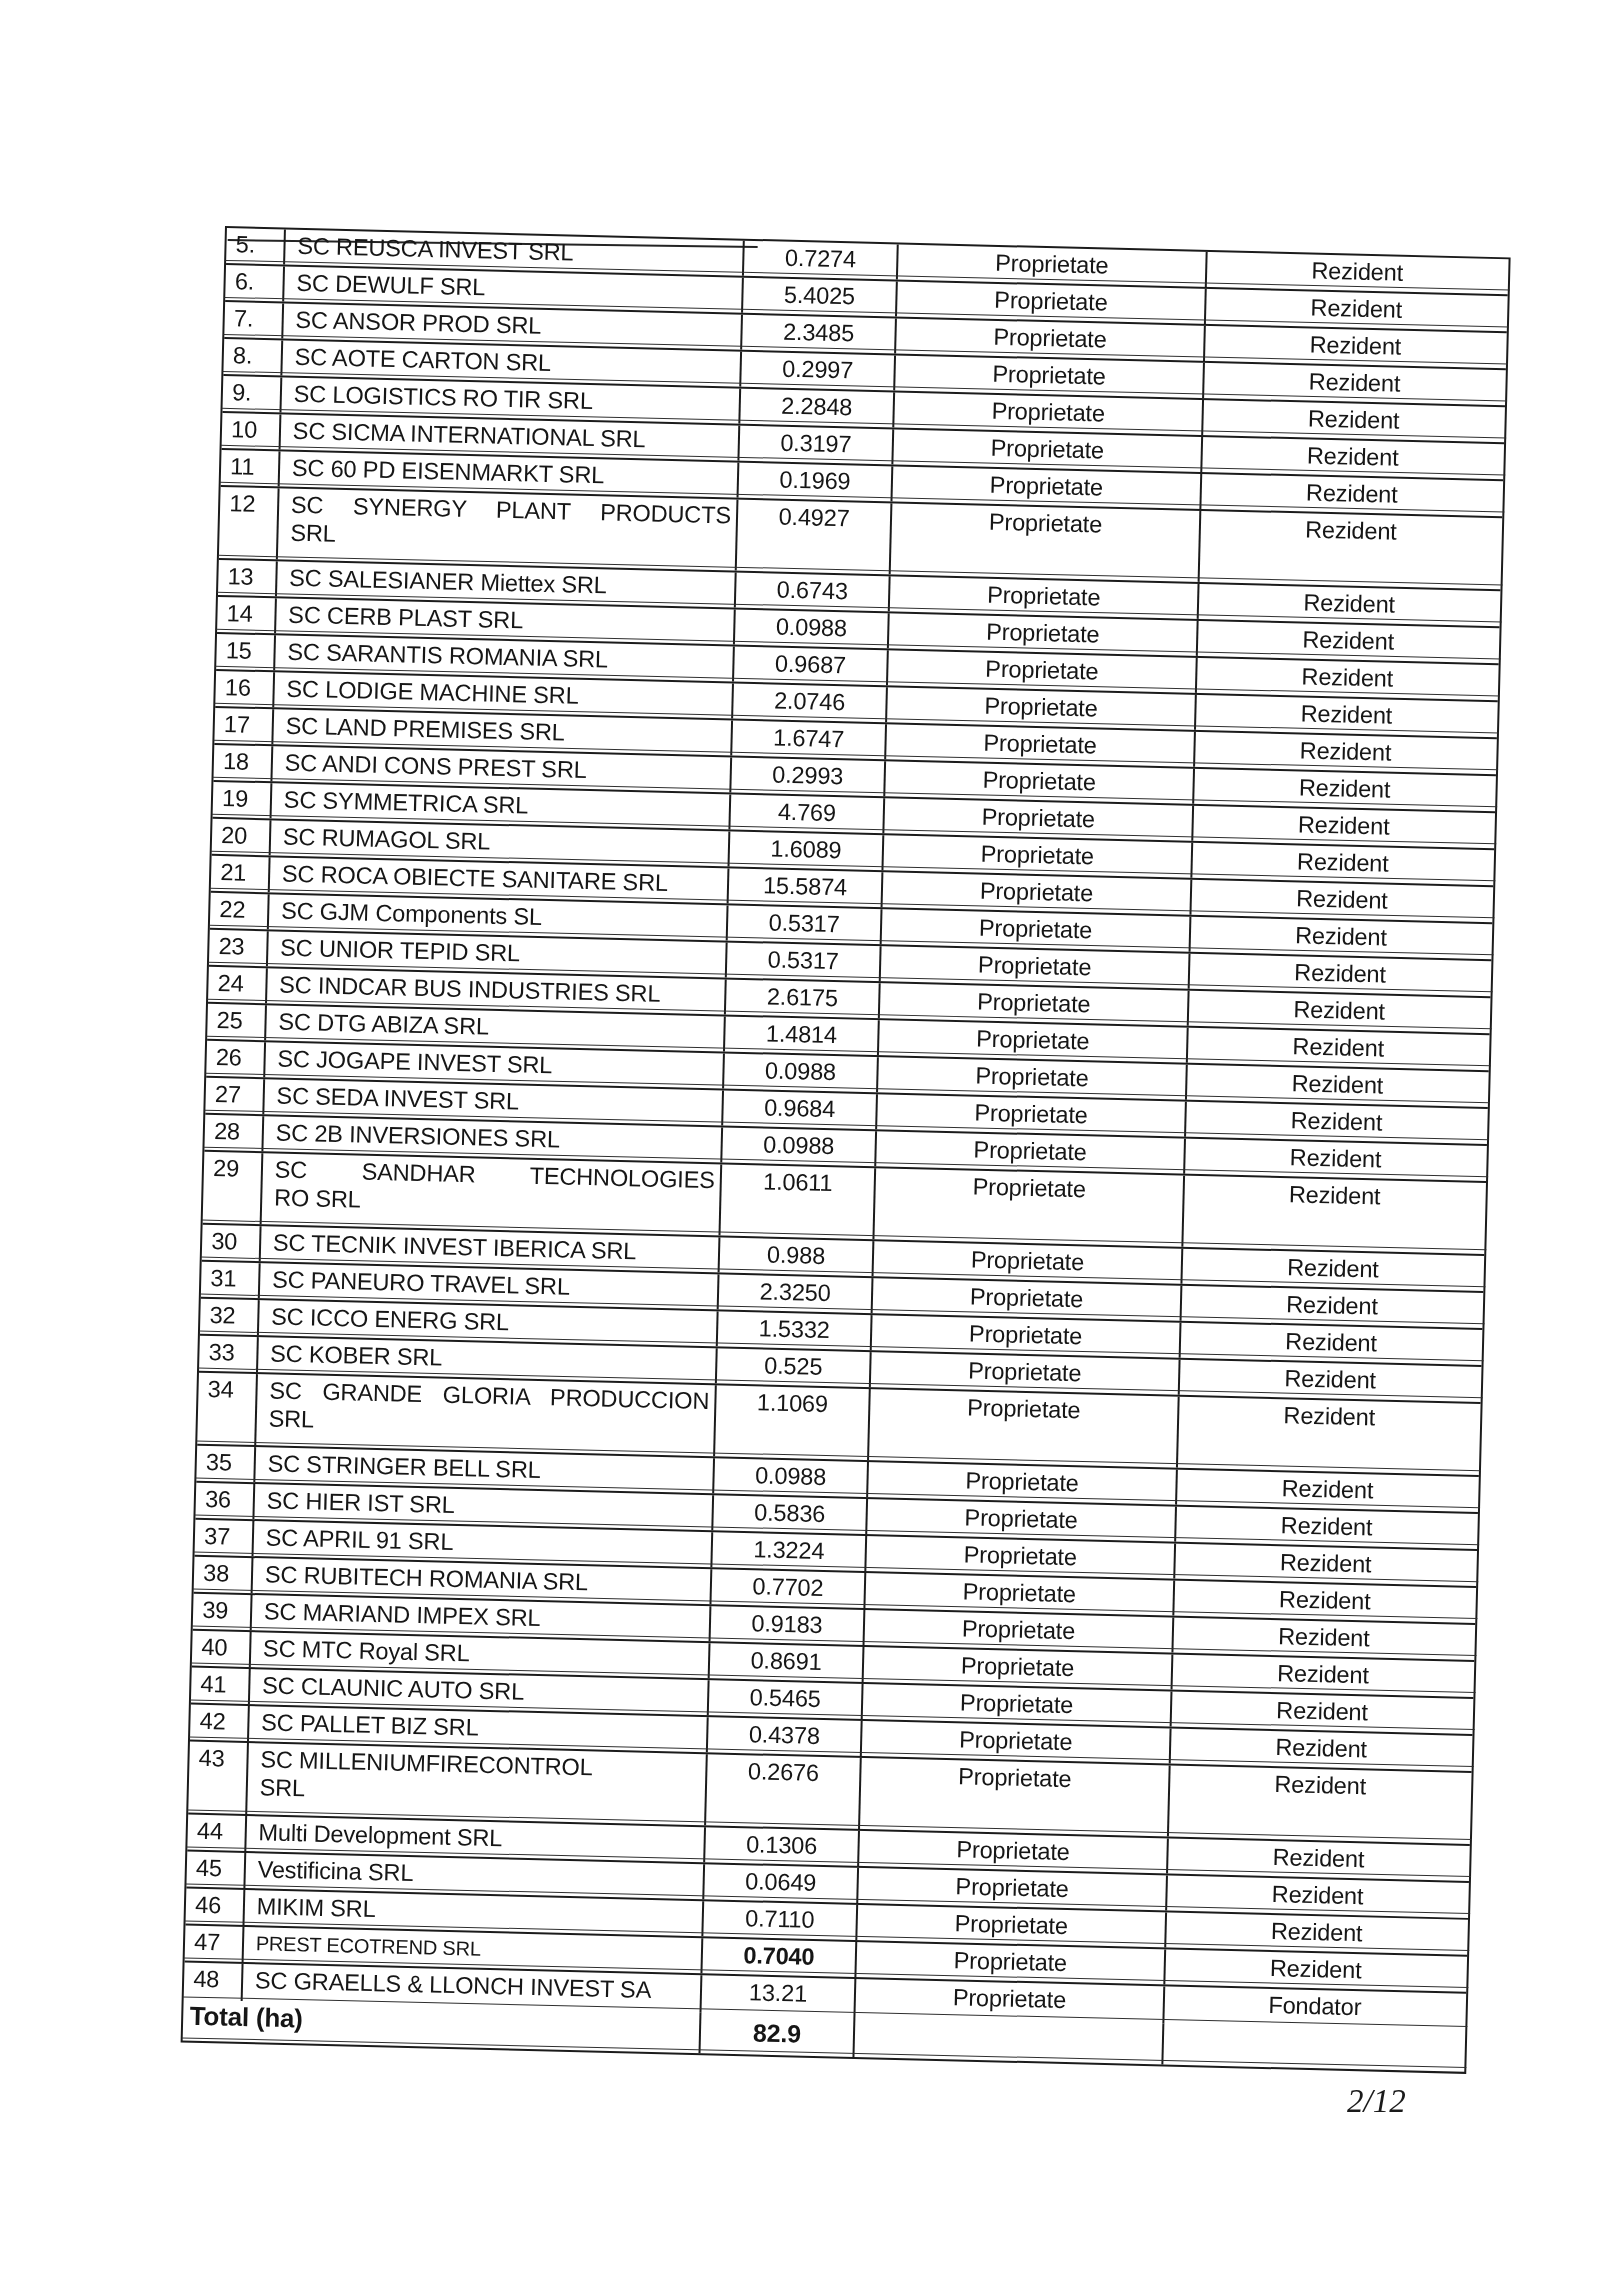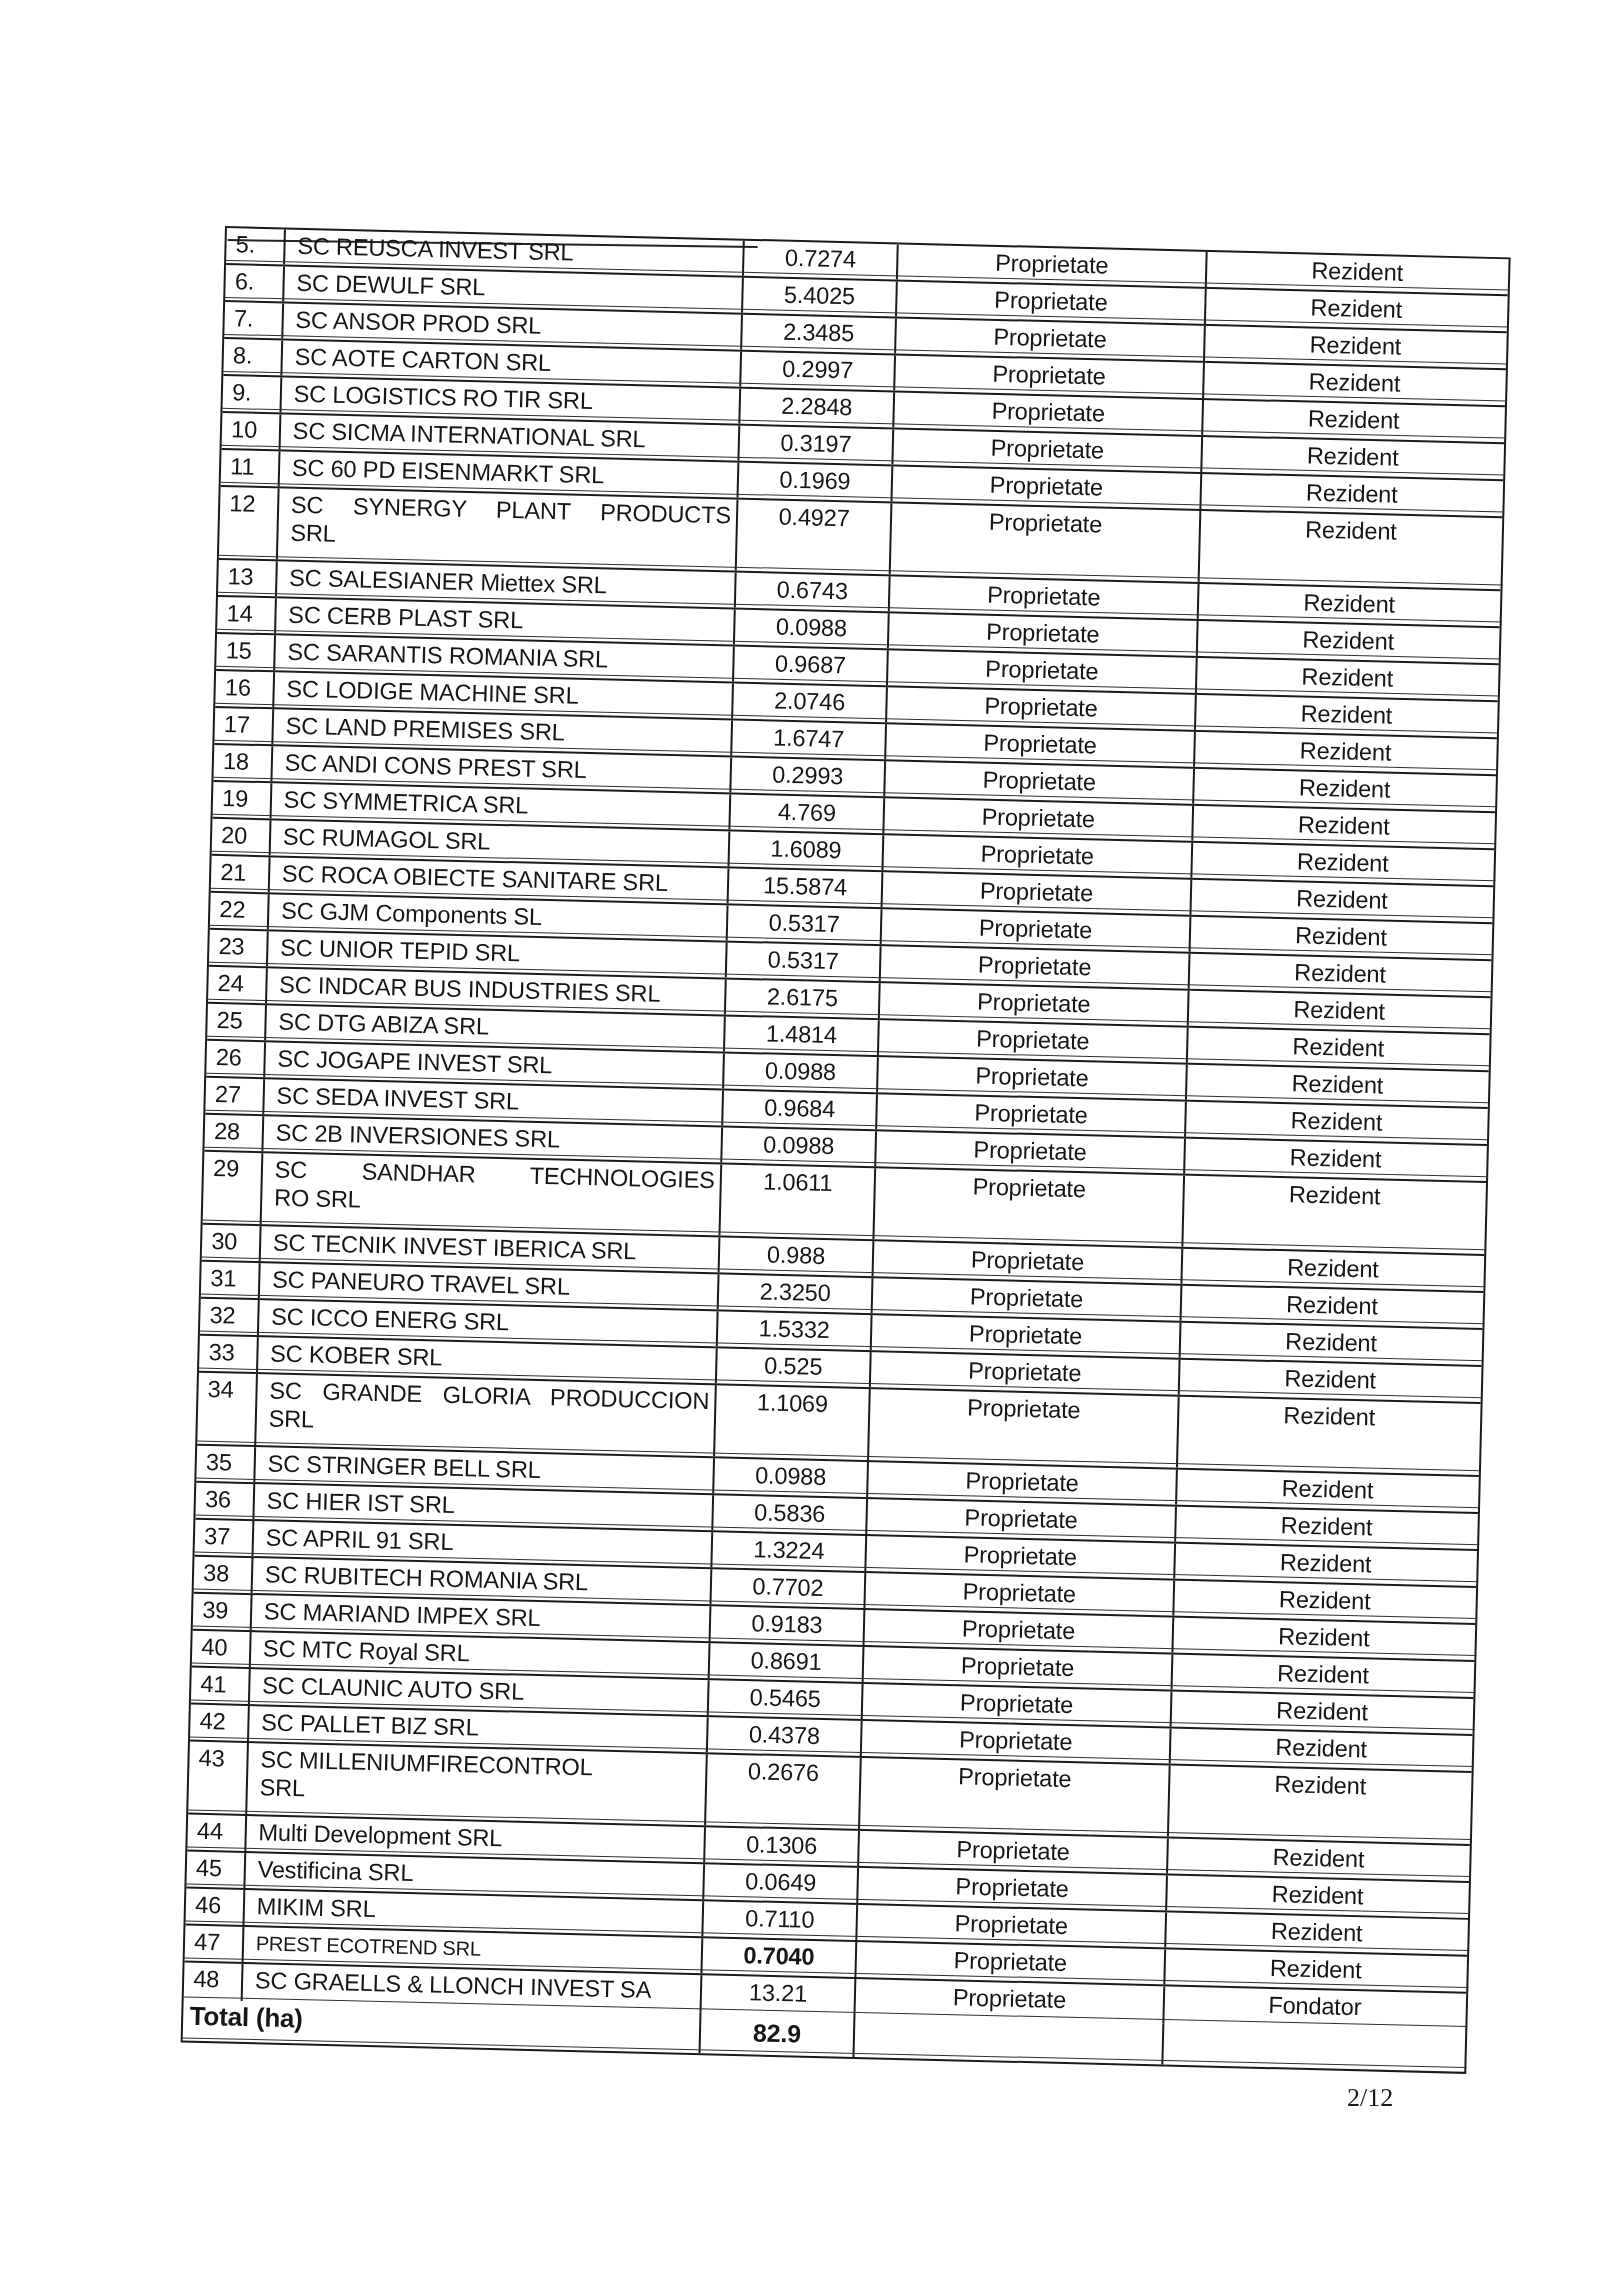--- a/index.html
+++ b/index.html
@@ -63,21 +63,21 @@
   .small{font-size:20px;}
   .total-row{min-height:41px;}
   .total-row .t-label{
     flex:0 0 518px;border-right:2px solid #1b1b1b;
     padding-left:6.5px;font-size:26px;font-weight:bold;
   }
   .total-row .c-val{font-weight:bold;font-size:25px;padding-top:5.9px;}
   .page-number{
     position:absolute;left:1347px;top:2083px;
     font-family:"Liberation Serif",serif;
-    font-size:26px;color:#1a1a1a;
+    font-size:33px;color:#1a1a1a;font-style:italic;
   }
 </style>
 </head>
 <body>
 
 <div class="page">
 
   <div class="scan-table">
     <div class="ghost-line"></div>
 

